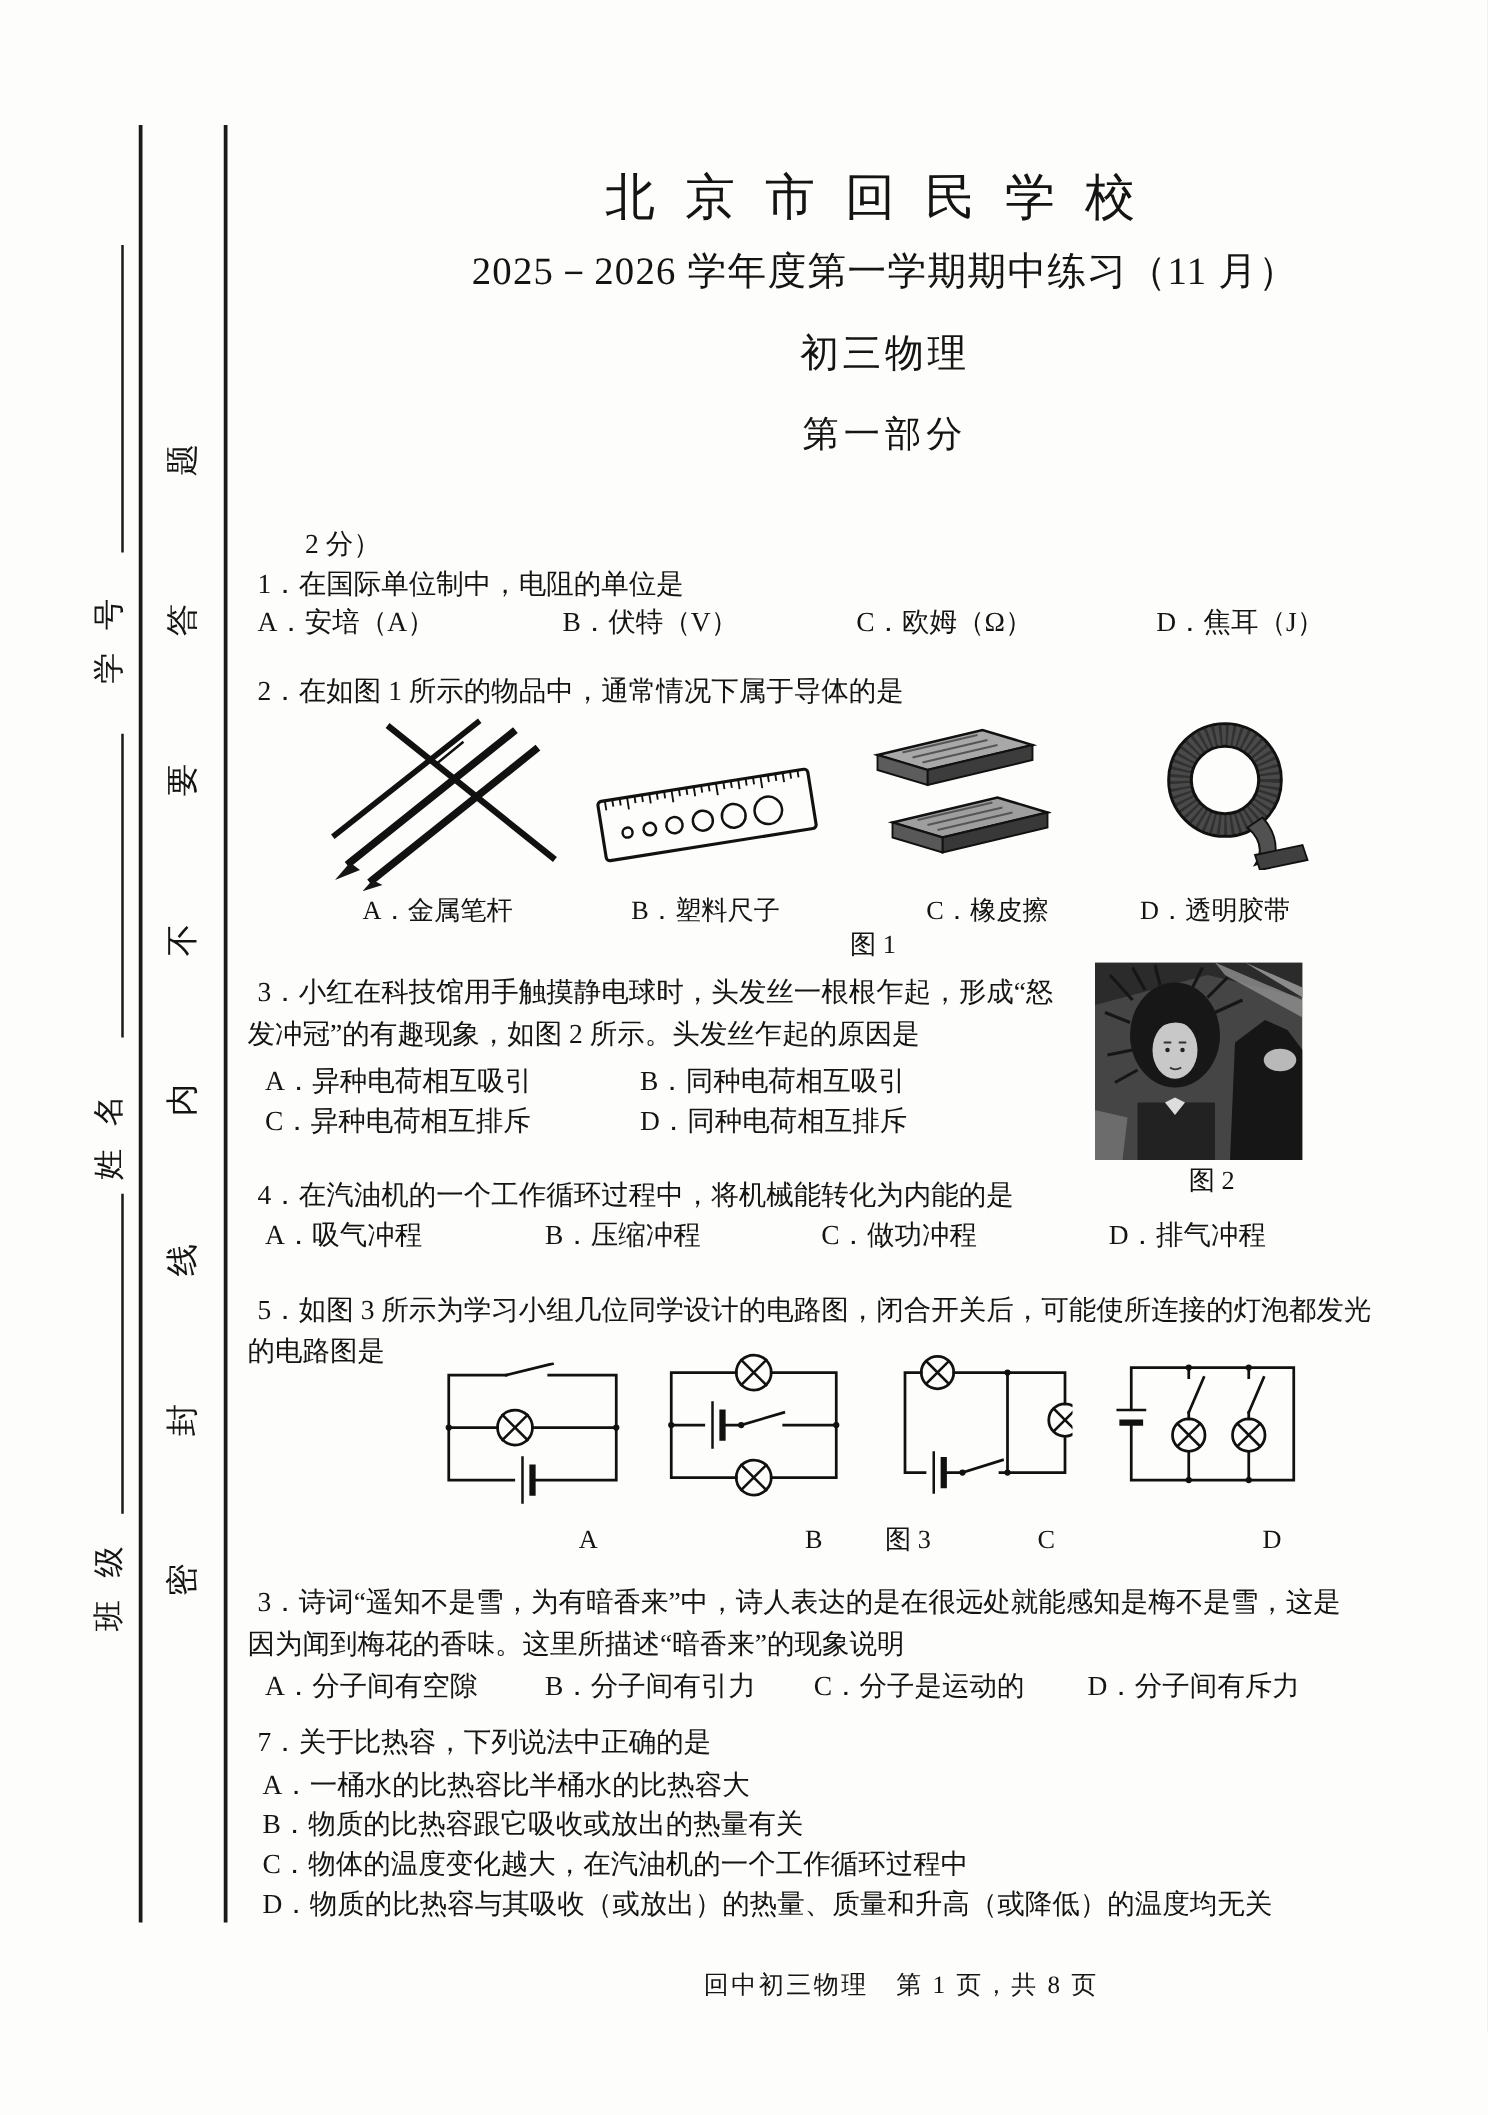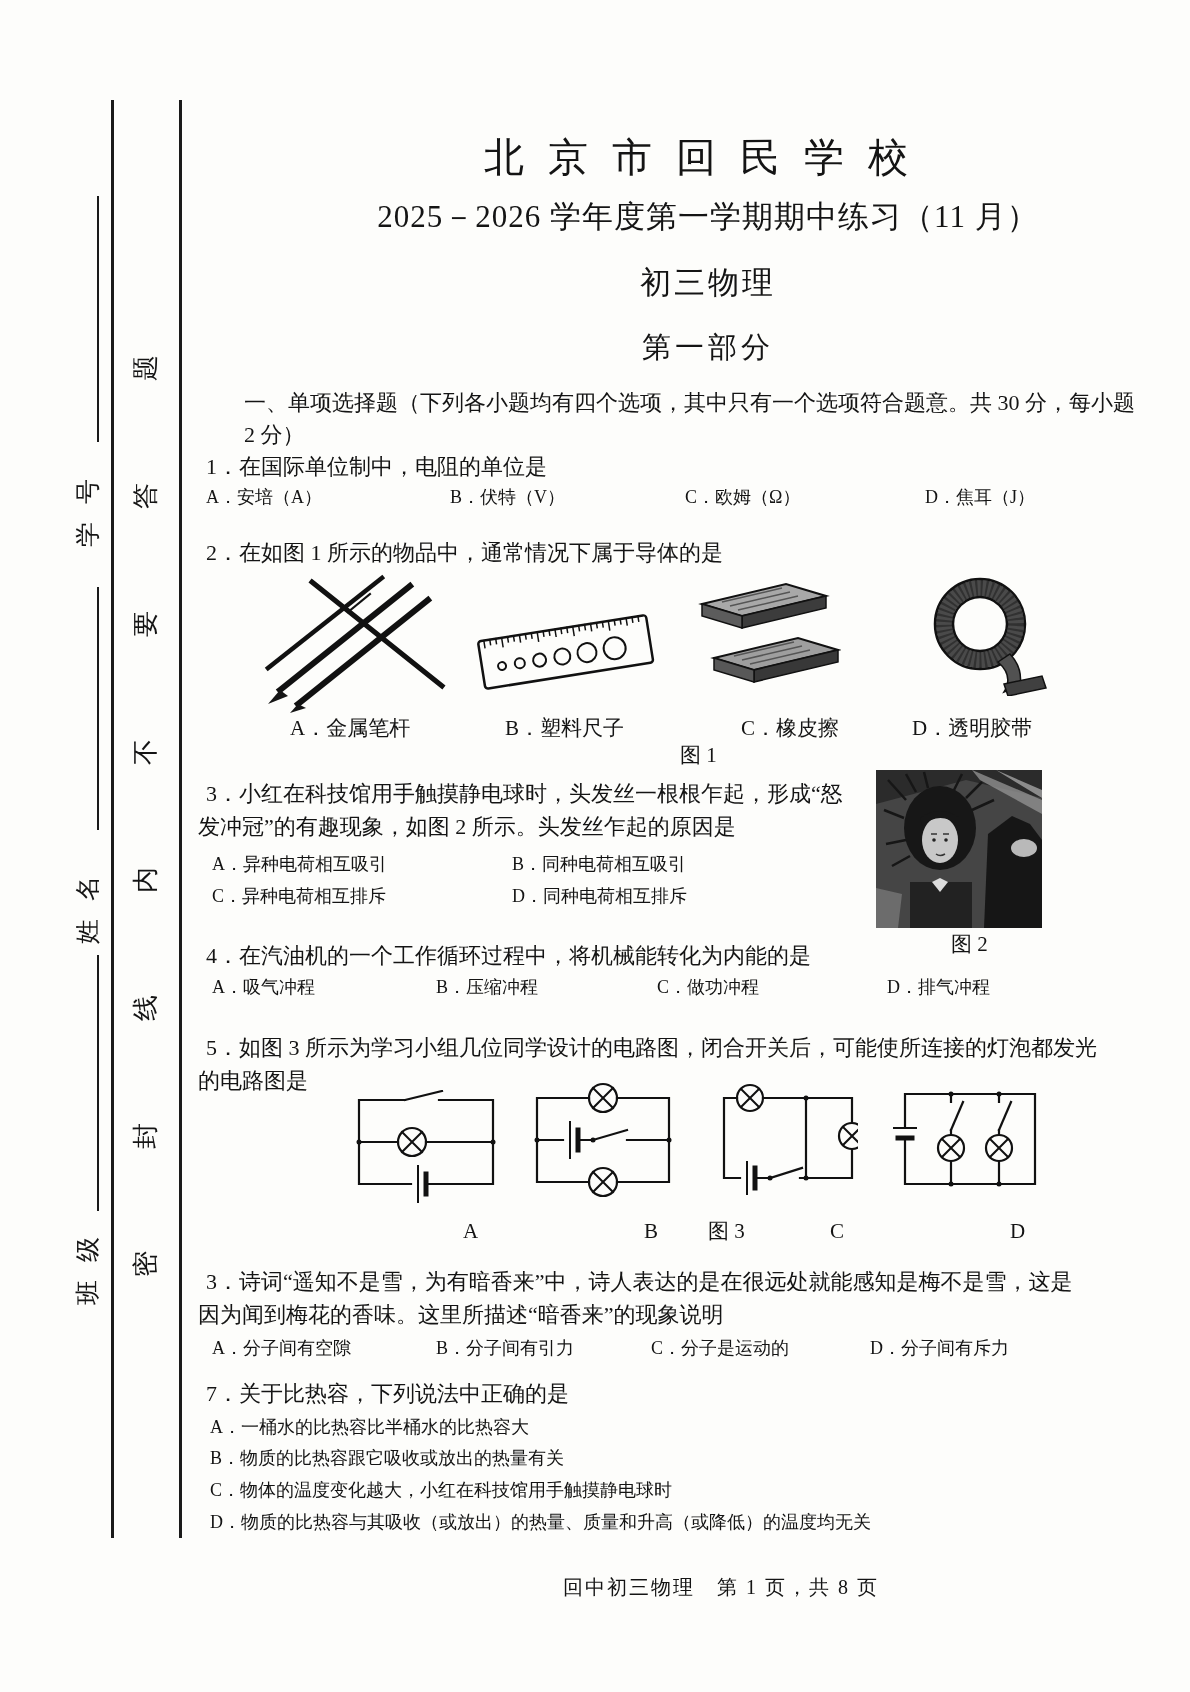--- a/index.html
+++ b/index.html
@@ -1,21 +1,21 @@
 <!DOCTYPE html>
 <html><head>
 <meta charset="utf-8">
 <style>
   html,body{margin:0;padding:0;background:#e8e8e8;}
   .page{position:relative;width:1190px;height:1692px;background:#fdfdfb;overflow:hidden;
         font-family:"Liberation Serif","DejaVu Serif",serif;color:#141414;}
   .abs{position:absolute;white-space:nowrap;}
   .b{font-weight:normal;margin-left:48px;}
   .body-t{font-size:22px;line-height:27px;}
-  .opt{font-size:18px;line-height:27px;}
+  .opt{font-size:22px;line-height:27px;}
   .figlab{font-size:21px;line-height:26px;}
   .rot{transform:rotate(-90deg);}
   .ctr{text-align:center;}
   .vline{position:absolute;background:#1a1a1a;}
   .sealchar{width:30px;height:30px;line-height:30px;font-size:26px;text-align:center;}
   .fieldlab{width:90px;height:30px;line-height:30px;font-size:25px;letter-spacing:18px;text-align:center;}
   svg{display:block;}
   .ck{stroke:#111;fill:none;stroke-linecap:square;}
 </style>
 </head>
@@ -41,21 +41,20 @@
   <div class="abs rot sealchar" style="left:131px;top:865px;">内</div>
   <div class="abs rot sealchar" style="left:131px;top:993px;">线</div>
   <div class="abs rot sealchar" style="left:131px;top:1121px;">封</div>
   <div class="abs rot sealchar" style="left:131px;top:1249px;">密</div>
 
   <div class="abs ctr b" style="left:200px;top:130px;width:920px;font-size:40px;letter-spacing:24px;">北京市回民学校</div>
   <div class="abs ctr b" style="left:200px;top:196px;width:920px;font-size:31px;letter-spacing:1px;">2025－2026 学年度第一学期期中练习（11 月）</div>
   <div class="abs ctr b" style="left:200px;top:262px;width:920px;font-size:31px;letter-spacing:3px;">初三物理</div>
   <div class="abs ctr b" style="left:200px;top:328px;width:920px;font-size:29px;letter-spacing:4px;">第一部分</div>
 
-  <div class="abs body-t b" style="left:196px;top:389px;">一、单项选择题（下列各小题均有四个选项，其中只有一个选项符合题意。共 30 分，每小题</div>
   <div class="abs body-t b" style="left:196px;top:421px;">2 分）</div>
 
   <div class="abs body-t" style="left:206px;top:453px;">1．在国际单位制中，电阻的单位是</div>
   <div class="abs opt" style="left:206px;top:484px;">A．安培（A）</div>
   <div class="abs opt" style="left:450px;top:484px;">B．伏特（V）</div>
   <div class="abs opt" style="left:685px;top:484px;">C．欧姆（Ω）</div>
   <div class="abs opt" style="left:925px;top:484px;">D．焦耳（J）</div>
 
   <div class="abs body-t" style="left:206px;top:539px;">2．在如图 1 所示的物品中，通常情况下属于导体的是</div>
 
@@ -212,18 +211,18 @@
   <div class="abs body-t" style="left:206px;top:1268px;">3．诗词“遥知不是雪，为有暗香来”中，诗人表达的是在很远处就能感知是梅不是雪，这是</div>
   <div class="abs body-t" style="left:198px;top:1301px;">因为闻到梅花的香味。这里所描述“暗香来”的现象说明</div>
   <div class="abs opt" style="left:212px;top:1335px;">A．分子间有空隙</div>
   <div class="abs opt" style="left:436px;top:1335px;">B．分子间有引力</div>
   <div class="abs opt" style="left:651px;top:1335px;">C．分子是运动的</div>
   <div class="abs opt" style="left:870px;top:1335px;">D．分子间有斥力</div>
 
   <div class="abs body-t" style="left:206px;top:1380px;">7．关于比热容，下列说法中正确的是</div>
   <div class="abs opt" style="left:210px;top:1414px;">A．一桶水的比热容比半桶水的比热容大</div>
   <div class="abs opt" style="left:210px;top:1445px;">B．物质的比热容跟它吸收或放出的热量有关</div>
-  <div class="abs opt" style="left:210px;top:1477px;">C．物体的温度变化越大，小红在科技馆用手触摸静电球时</div>
+  <div class="abs opt" style="left:210px;top:1477px;">C．物体的温度变化越大，在汽油机的一个工作循环过程中</div>
   <div class="abs opt" style="left:210px;top:1509px;">D．物质的比热容与其吸收（或放出）的热量、质量和升高（或降低）的温度均无关</div>
 
   <div class="abs" style="left:563px;top:1574px;font-size:20px;letter-spacing:2px;">回中初三物理　第 1 页，共 8 页</div>
 
 </div>
 
 </body></html>

